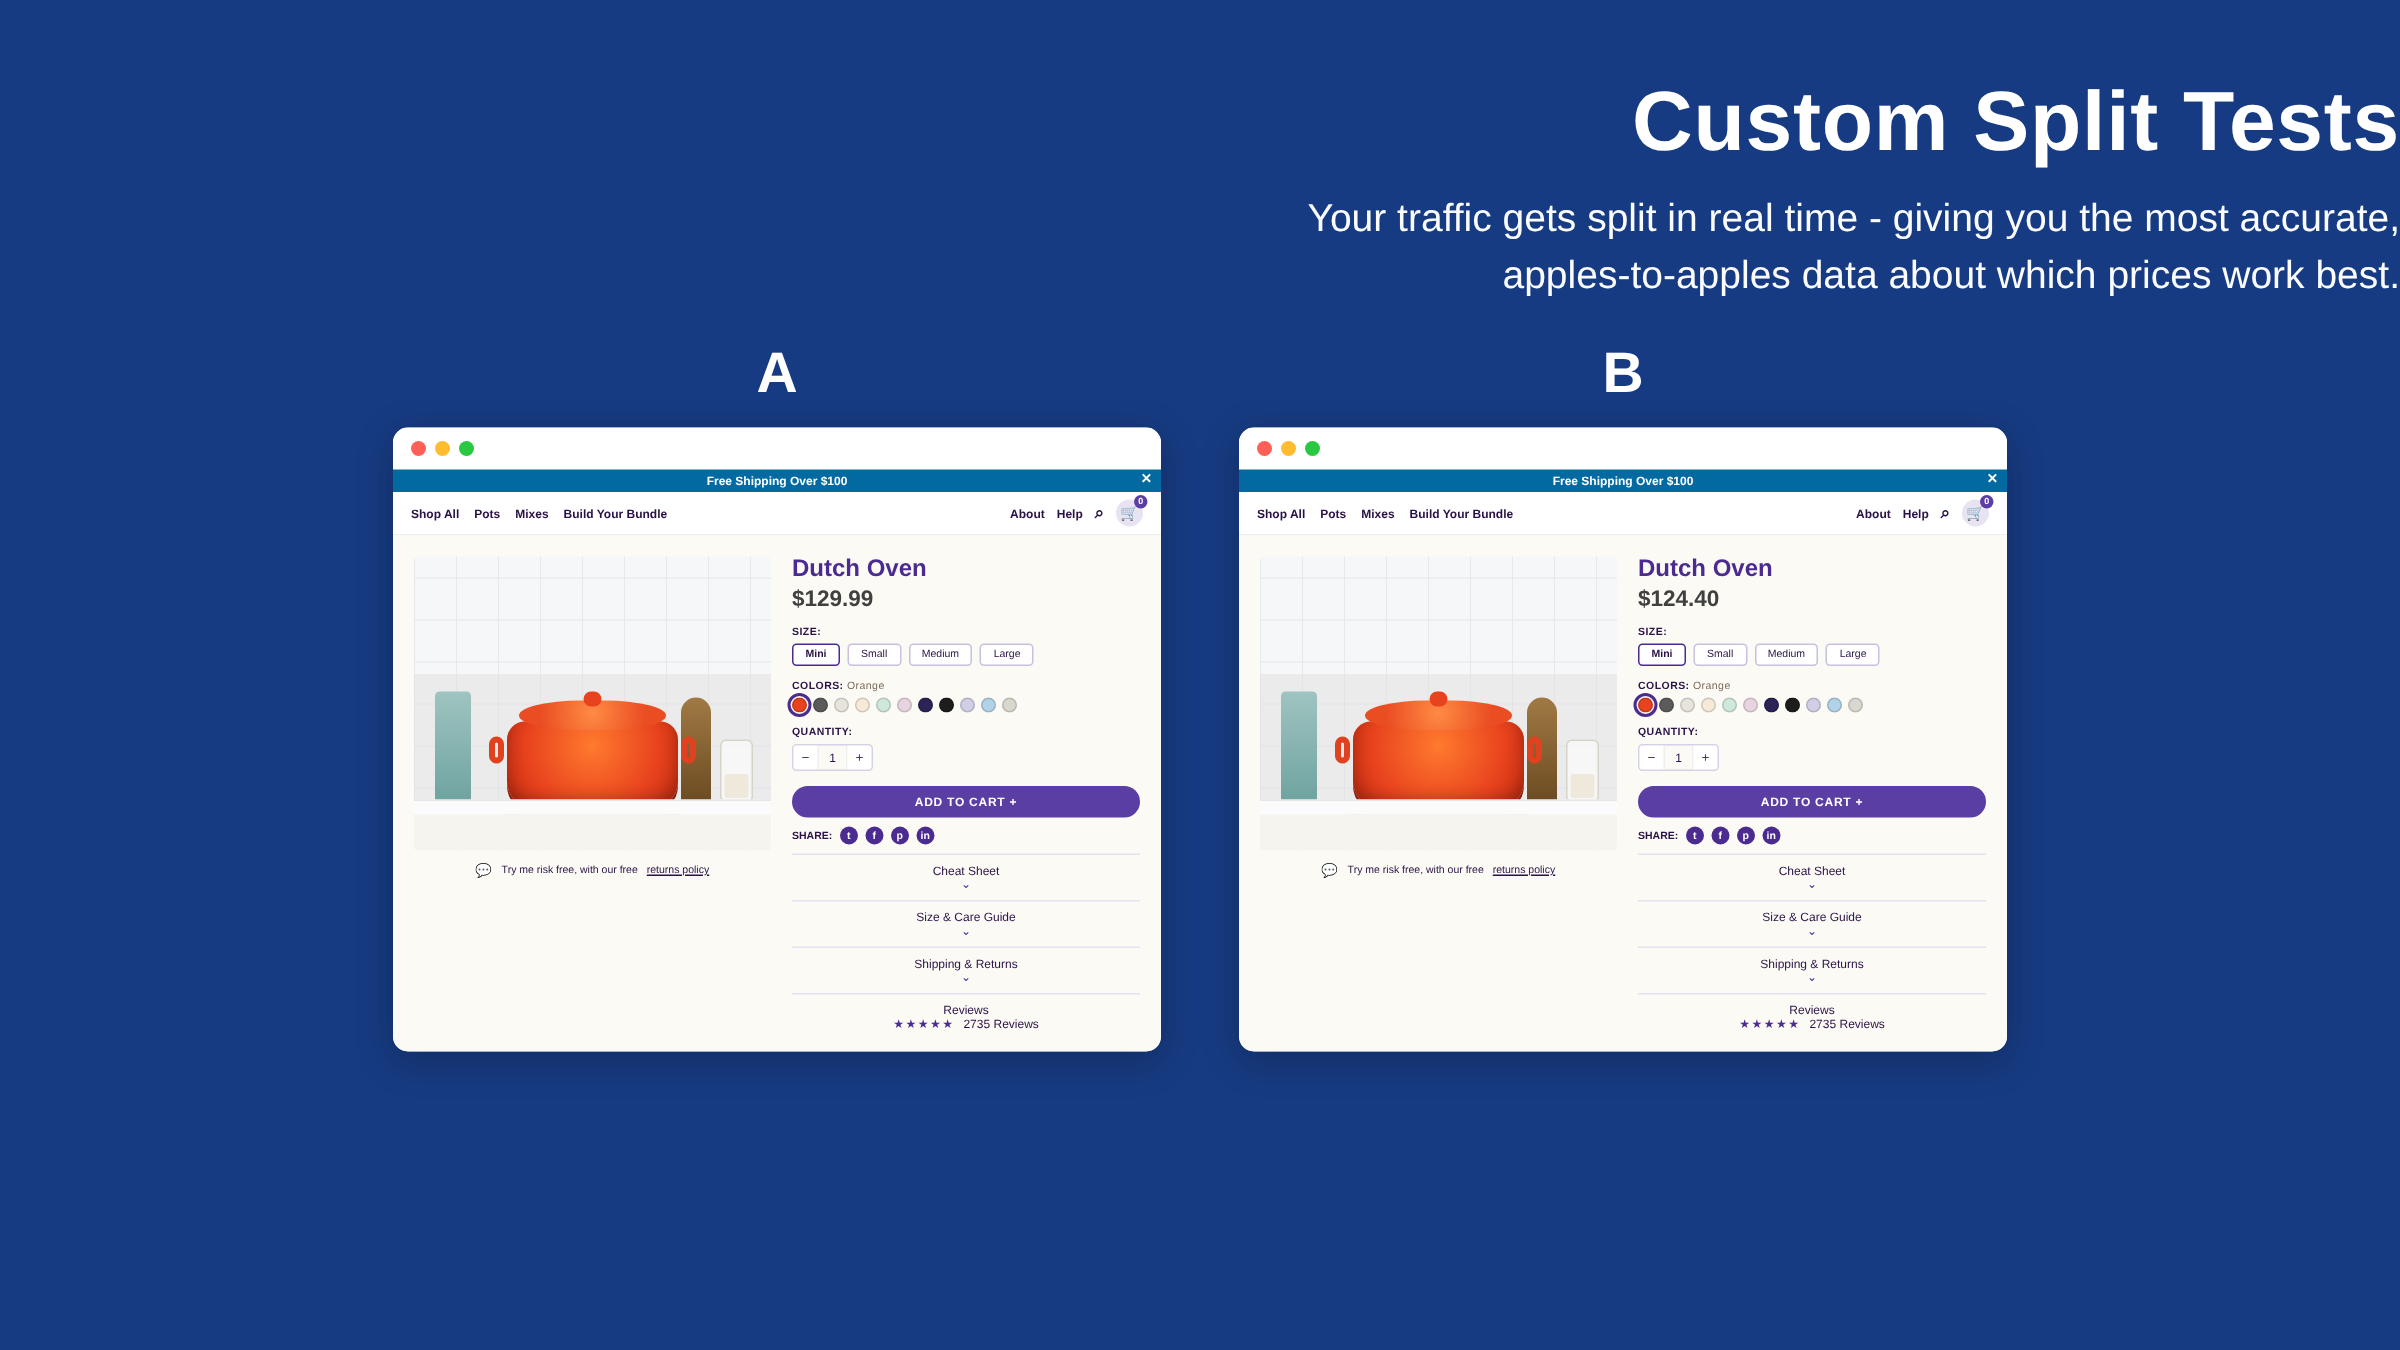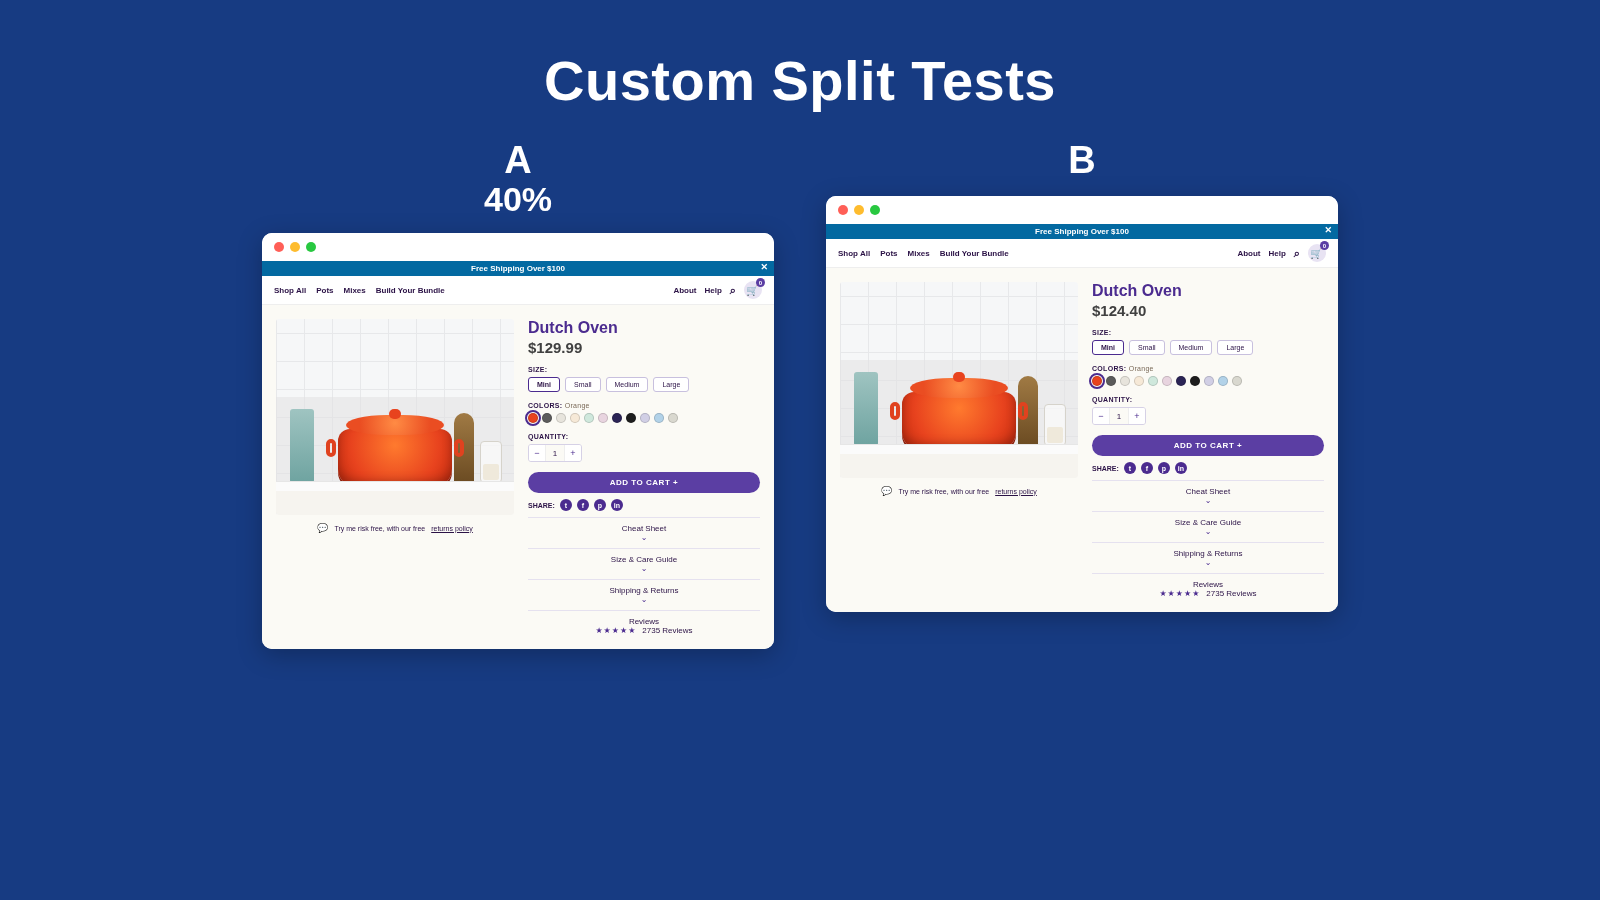--- a/index.html
+++ b/index.html
@@ -5,21 +5,21 @@
   * { box-sizing: border-box; margin: 0; padding: 0; }
   body {
     width: 1600px;
     height: 900px;
     background: #173b82;
     font-family: -apple-system, "Helvetica Neue", Arial, sans-serif;
     color: #fff;
     overflow: hidden;
   }
   .header {
-    text-align: center;
+    text-align: right;
     padding-top: 48px;
   }
   .header h1 {
     font-size: 56px;
     font-weight: 700;
     letter-spacing: .5px;
   }
   .header .sub {
     font-size: 26px;
     font-weight: 300;
@@ -184,27 +184,28 @@
   .accrow:last-child{border-bottom:1px solid #e5e1ef}
   .chev{font-size:8px;color:#4b2b8f}
   .stars{color:#4b2b8f;font-size:8px;letter-spacing:1px}
   .revtxt{font-size:8px;color:#2b1246}
 </style>
 </head>
 <body>
 
 <div class="header">
   <h1>Custom Split Tests</h1>
+  <div class="sub" style="white-space:pre-line">Your traffic gets split in real time - giving you the most accurate,
+apples-to-apples data about which prices work best.</div>
 </div>
 
 <div class="variants">
 
   <div class="variant">
     <div class="letter">A</div>
-    <div class="pct">40%</div>
 
     <div class="card">
       <div class="chrome">
         <div class="dot r"></div>
         <div class="dot y"></div>
         <div class="dot g"></div>
       </div>
       <div class="promo">
         <span>Free Shipping Over $100</span>
         <span class="x">✕</span>

